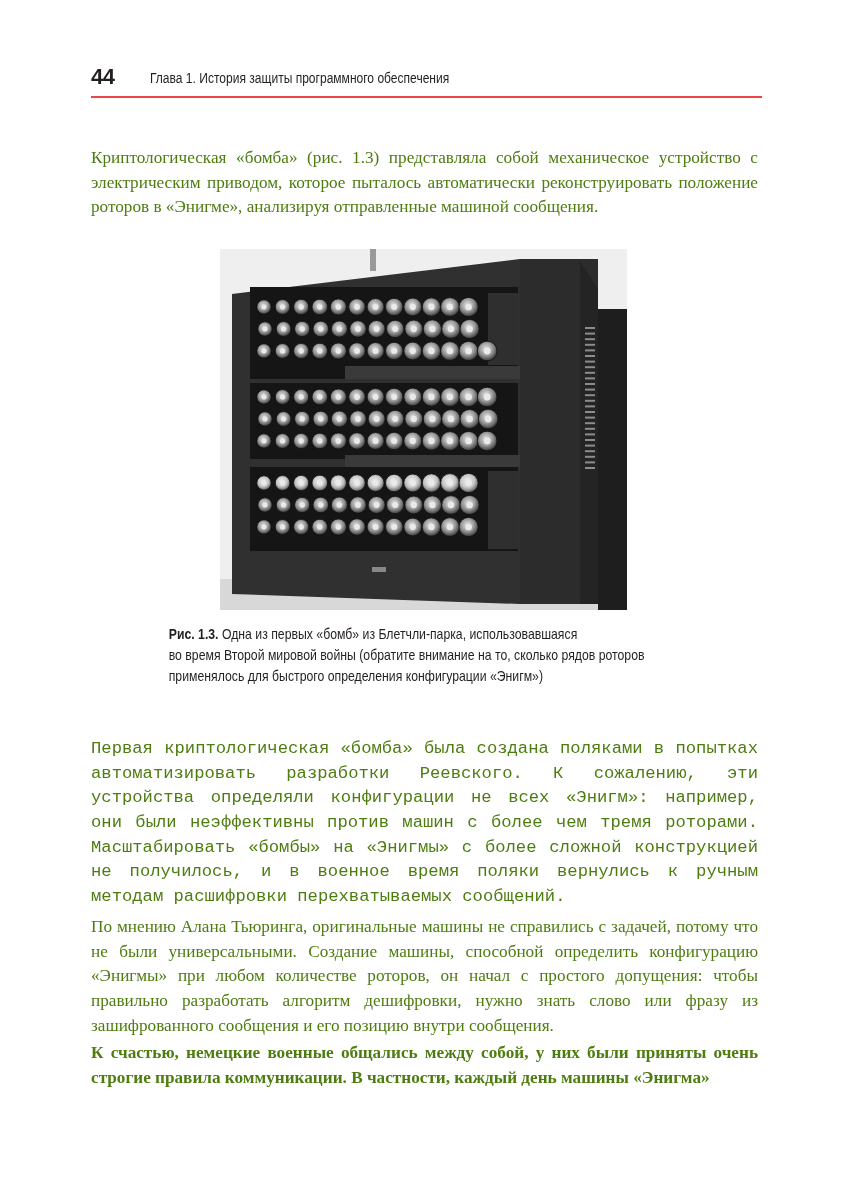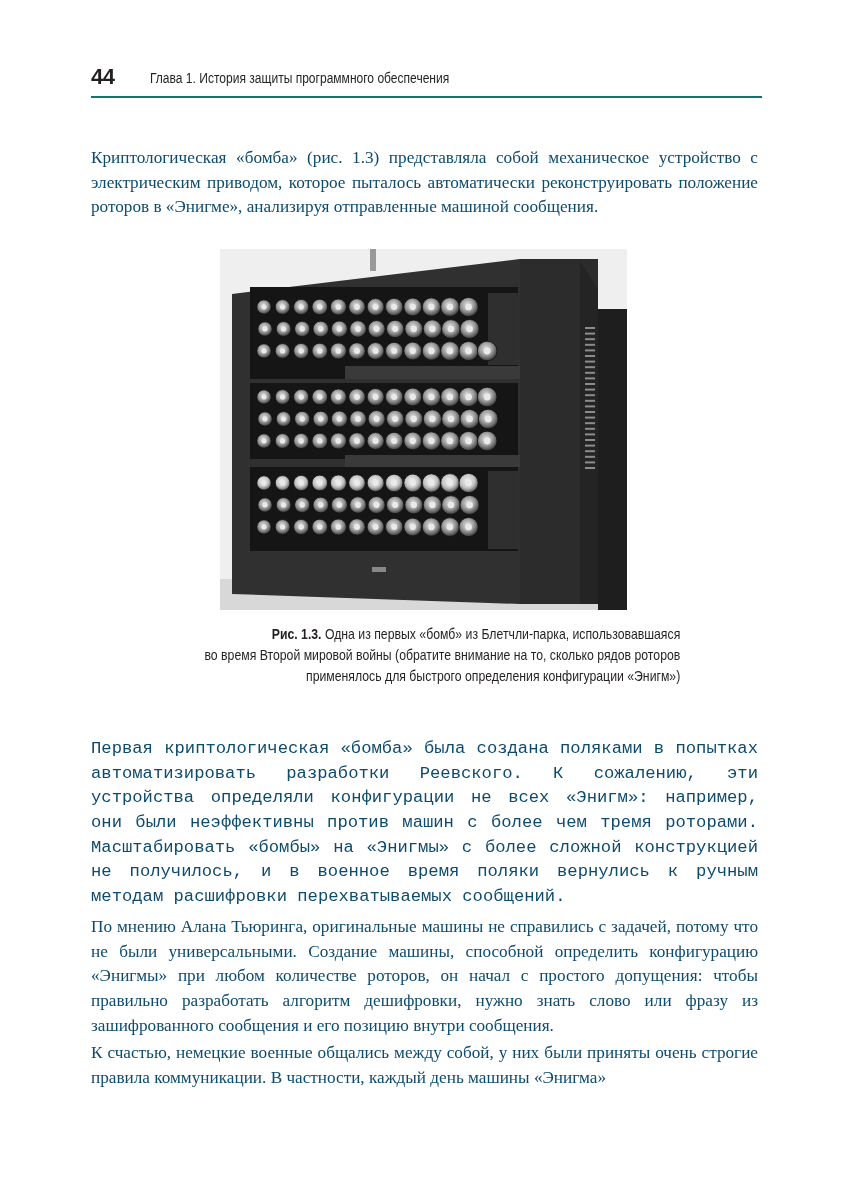--- a/index.html
+++ b/index.html
@@ -1,27 +1,27 @@
 <!DOCTYPE html>
 <html><head>
 <meta charset="utf-8">
 <style>
   html, body { margin: 0; padding: 0; background: #ffffff; }
   body { width: 849px; height: 1200px; position: relative; overflow: hidden; color: #231f20; }
-  .header { position: absolute; left: 91px; top: 64px; width: 671px; height: 32px; border-bottom: 2px solid #0f766e; text-decoration: underline; }
+  .header { position: absolute; left: 91px; top: 64px; width: 671px; height: 32px; border-bottom: 2px solid #ef4444; text-decoration: underline; }
   .page-num { position: absolute; left: 0; top: 0; font-family: "Liberation Sans", sans-serif; font-weight: bold; font-size: 22px; line-height: 26px; color: #231f20; letter-spacing: -0.5px; }
   .running-head { position: absolute; left: 59px; top: 5px; font-family: "Liberation Sans", sans-serif; font-size: 14px; line-height: 18px; color: #231f20; transform: scaleX(0.86); transform-origin: left center; white-space: nowrap; }
-  .para { position: absolute; left: 91px; width: 667px; font-family: "Liberation Serif", serif; font-size: 17.2px; line-height: 24.6px; text-align: justify; color: #0c4a6e; hyphens: manual; }
+  .para { position: absolute; left: 91px; width: 667px; font-family: "Liberation Serif", serif; font-size: 17.2px; line-height: 24.6px; text-align: justify; color: #4d7c0f; hyphens: manual; }
   .p1 { top: 129px; }
   .p2 { top: 720px; font-family: Liberation Mono, monospace; }
   .p3 { top: 898px; }
-  .p4 { top: 1024px; }
+  .p4 { top: 1024px; font-weight: bold; }
   .figure { position: absolute; left: 220px; top: 249px; width: 407px; height: 361px; background: #f3f3f3; overflow: hidden; }
   .figure svg { display: block; }
-  .caption { position: absolute; left: 120px; width: 609px; top: 624px; text-align: right; font-family: "Liberation Sans", sans-serif; font-size: 14.6px; line-height: 21px; color: #231f20; }
+  .caption { position: absolute; left: 120px; width: 609px; top: 624px; text-align: left; font-family: "Liberation Sans", sans-serif; font-size: 14.6px; line-height: 21px; color: #231f20; }
   .caption .line { display: block; transform: scaleX(0.84); white-space: nowrap; }
   .caption b { font-weight: bold; }
 </style>
 </head>
 <body>
 
 <div class="header">
   <span class="page-num">44</span>
   <span class="running-head">Глава 1. История защиты программного обеспечения</span>
 </div>

